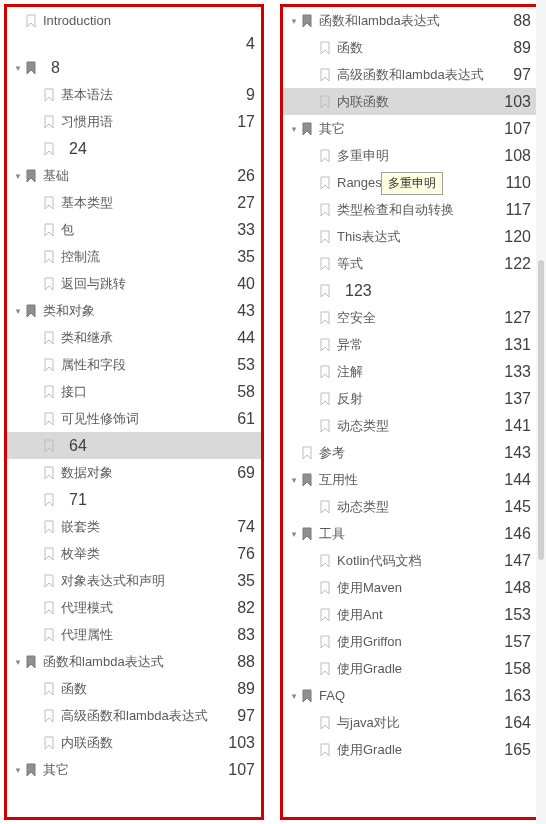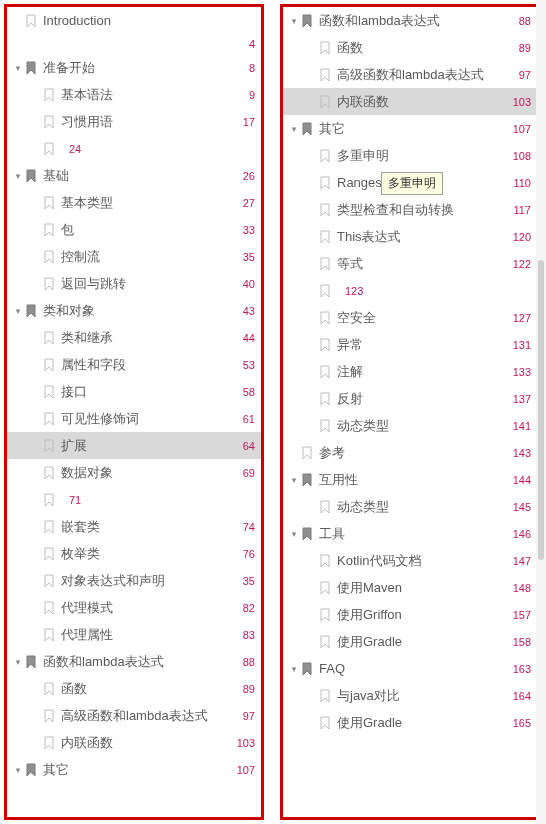--- a/index.html
+++ b/index.html
@@ -62,22 +62,22 @@
 
   .label {
     flex: 1 1 auto;
     white-space: nowrap;
     overflow: hidden;
     text-overflow: ellipsis;
     color: #5a5a5a;
   }
   .page {
     flex-shrink: 0;
-    color: #be185d;
-    font-size: 11px;
+    color: #404040;
+    font-size: 16px;
     margin-left: 8px;
   }
 
   .tooltip {
     position: absolute;
     background: #ffffe1;
     border: 1px solid #a0a0a0;
     padding: 2px 6px;
     font-size: 12px;
     color: #333;
@@ -120,21 +120,20 @@
     <div class="row indent-0" style="height:20px;justify-content:flex-end;">
         <span class="page">4</span>
       </div>
     <div class="row indent-0">
       <span class="caret ">▾</span>
       <span class="bookmark open">
         <svg width="10" height="14" viewBox="0 0 10 14">
     <path class="bm-fill" d="M1 1 H9 V13 L5 9 L1 13 Z" fill="#8f8f8f" stroke="#7a7a7a" stroke-width="1"></path>
   </svg>
       </span>
-      <span class="label">准备开始</span>
       <span class="page">8</span>
 
     </div>
     <div class="row indent-1">
       <span class="caret hidden">▸</span>
       <span class="bookmark closed">
         <svg width="10" height="14" viewBox="0 0 10 14">
     <path class="bm-fill" d="M1 1 H9 V13 L5 9 L1 13 Z" fill="none" stroke="#bdbdbd" stroke-width="1"></path>
   </svg>
       </span>
@@ -273,21 +272,20 @@
       <span class="page">61</span>
 
     </div>
     <div class="row indent-1 selected">
       <span class="caret hidden">▸</span>
       <span class="bookmark closed">
         <svg width="10" height="14" viewBox="0 0 10 14">
     <path class="bm-fill" d="M1 1 H9 V13 L5 9 L1 13 Z" fill="none" stroke="#bdbdbd" stroke-width="1"></path>
   </svg>
       </span>
-      <span class="label">扩展</span>
       <span class="page">64</span>
 
     </div>
     <div class="row indent-1">
       <span class="caret hidden">▸</span>
       <span class="bookmark closed">
         <svg width="10" height="14" viewBox="0 0 10 14">
     <path class="bm-fill" d="M1 1 H9 V13 L5 9 L1 13 Z" fill="none" stroke="#bdbdbd" stroke-width="1"></path>
   </svg>
       </span>
@@ -658,20 +656,31 @@
       <span class="page">148</span>
 
     </div>
     <div class="row indent-1">
       <span class="caret hidden">▸</span>
       <span class="bookmark closed">
         <svg width="10" height="14" viewBox="0 0 10 14">
     <path class="bm-fill" d="M1 1 H9 V13 L5 9 L1 13 Z" fill="none" stroke="#bdbdbd" stroke-width="1"></path>
   </svg>
       </span>
+      <span class="label">使用Ant</span>
+      <span class="page">153</span>
+
+    </div>
+    <div class="row indent-1">
+      <span class="caret hidden">▸</span>
+      <span class="bookmark closed">
+        <svg width="10" height="14" viewBox="0 0 10 14">
+    <path class="bm-fill" d="M1 1 H9 V13 L5 9 L1 13 Z" fill="none" stroke="#bdbdbd" stroke-width="1"></path>
+  </svg>
+      </span>
       <span class="label">使用Griffon</span>
       <span class="page">157</span>
 
     </div>
     <div class="row indent-1">
       <span class="caret hidden">▸</span>
       <span class="bookmark closed">
         <svg width="10" height="14" viewBox="0 0 10 14">
     <path class="bm-fill" d="M1 1 H9 V13 L5 9 L1 13 Z" fill="none" stroke="#bdbdbd" stroke-width="1"></path>
   </svg>

